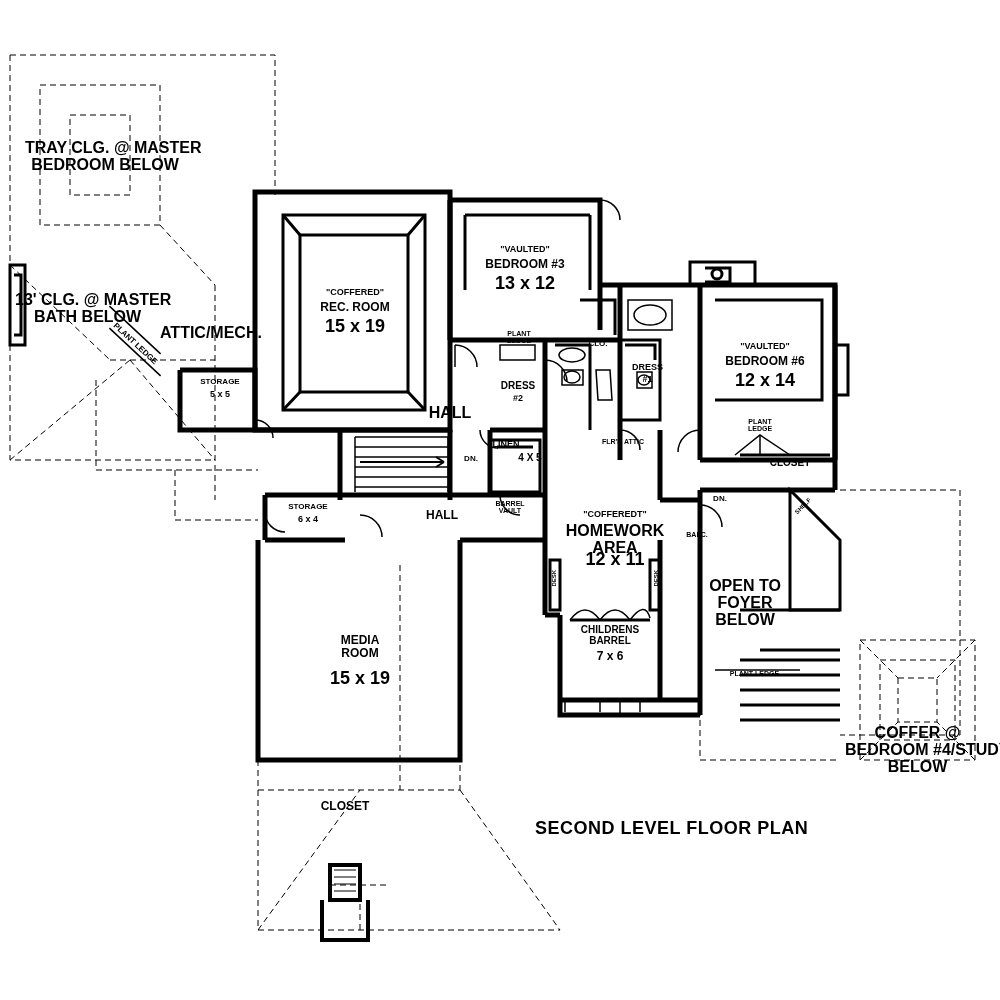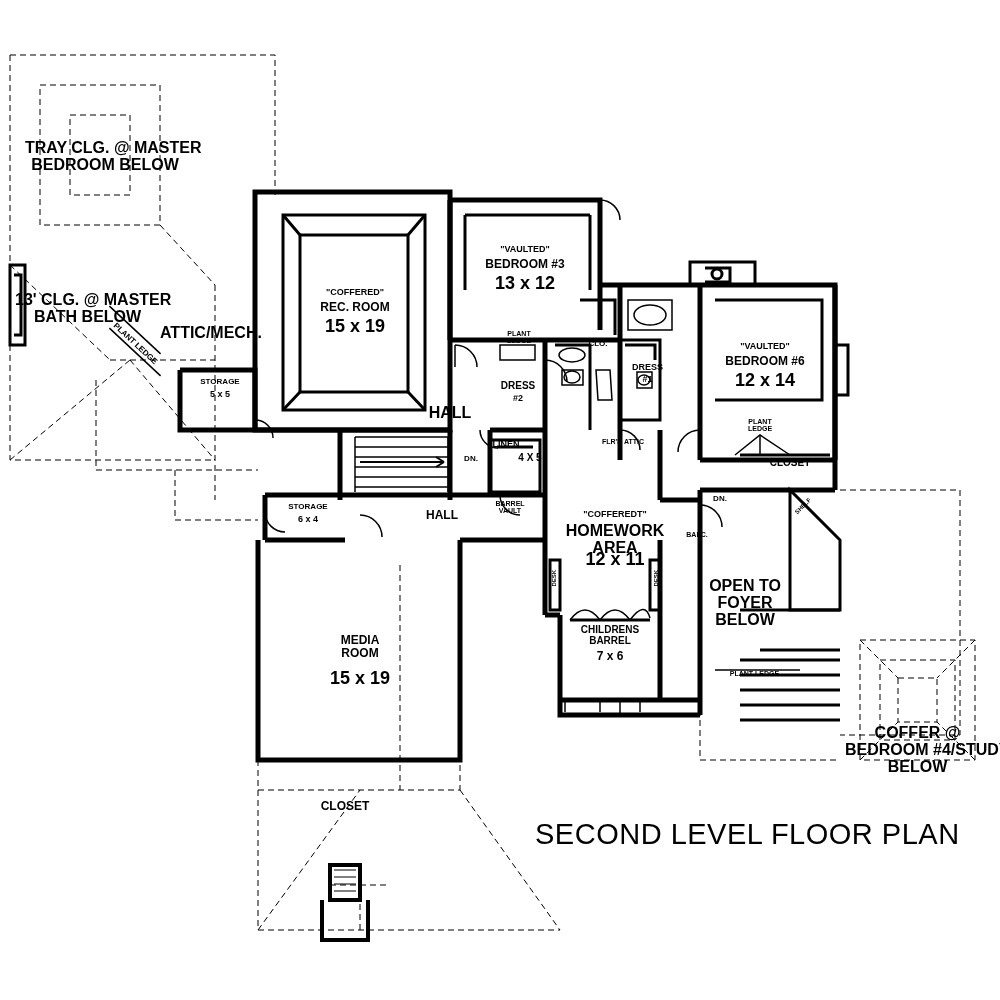--- a/index.html
+++ b/index.html
@@ -9,21 +9,21 @@
   .lbl{position:absolute;text-align:center;font-weight:bold;line-height:1.05;
        letter-spacing:0px;white-space:pre;}
   .t6{font-size:6px;}
   .t7{font-size:7px;}
   .t8{font-size:8px;}
   .t9{font-size:9px;}
   .t10{font-size:10px;}
   .t11{font-size:16px;}
   .t12{font-size:12px;}
   .t13{font-size:18px;}
-  .title{position:absolute;font-size:29px;font-weight:normal;letter-spacing:0.5px;}
+  .title{position:absolute;font-size:18px;font-weight:bold;letter-spacing:0.5px;}
   .rot{transform-origin:center center;}
 </style>
 </head>
 <body>
 
 <svg id="plan" viewBox="0 0 1000 1000">
   <g fill="none" stroke="#000" stroke-width="1">
 
     <g stroke-dasharray="6,4" stroke-width="1">
       <path d="M10 55 L275 55 L275 195"></path>

